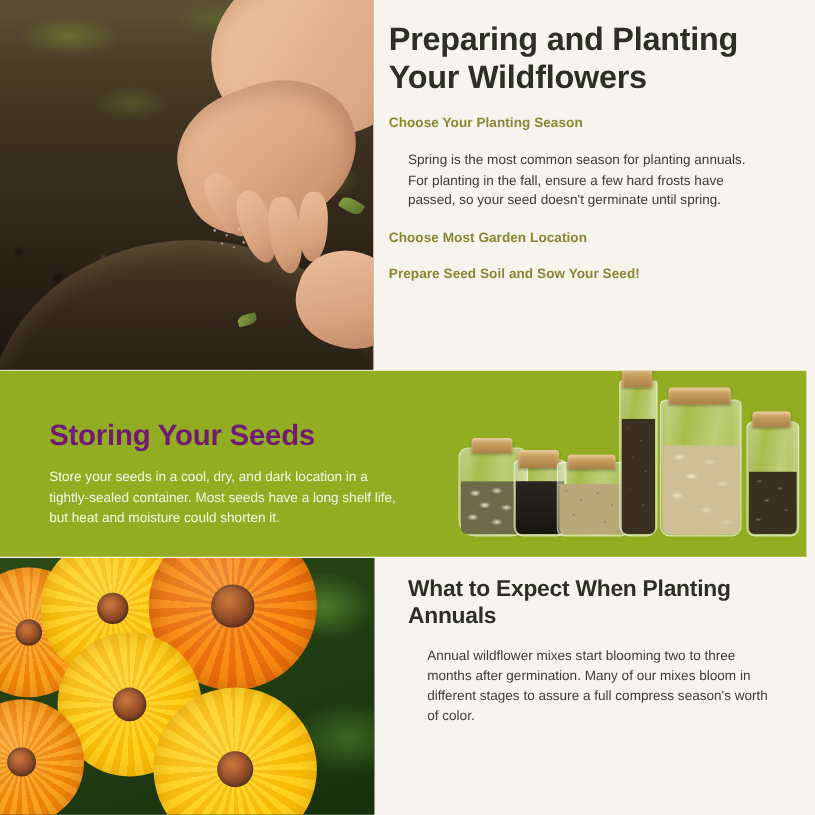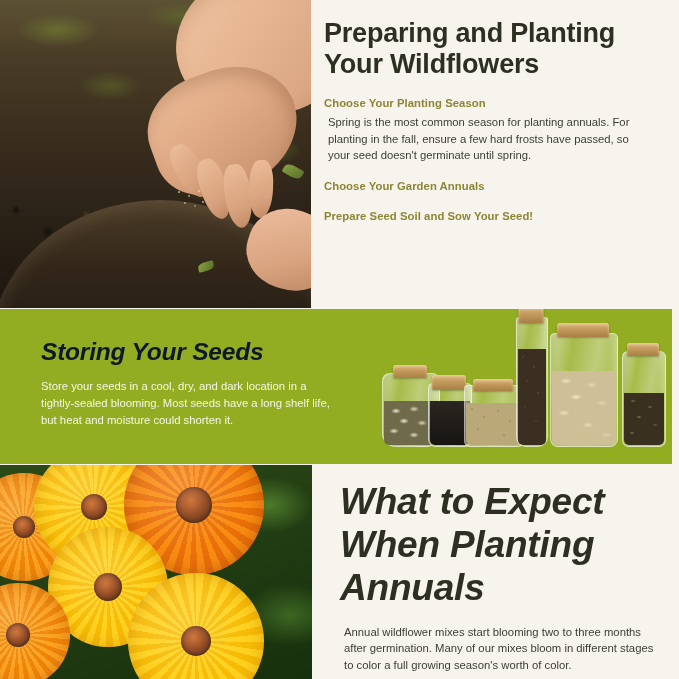--- a/index.html
+++ b/index.html
@@ -155,44 +155,43 @@
     font-size: 11.3px;
     font-weight: 700;
     line-height: 1.3;
     margin: 0 0 1px 0;
     letter-spacing: .05px;
   }
   .body-p {
     color: #3b3d35;
     font-size: 11.3px;
     line-height: 1.47;
-    margin: 4px;
+    margin: 16px;
   }
 
   
   .sec-green {
     position: absolute;
     left: 0; top: 309px;
     width: 672px; height: 155px;
     background: #93ad22;
     overflow: hidden;
   }
   .green-text {
     position: absolute;
     left: 41px; top: 30px;
     width: 300px;
   }
   .h-green {
-    color: #0f172a;
+    color: #701a75;
     font-size: 24.5px;
     font-weight: 700;
     line-height: 1.1;
     letter-spacing: -0.2px;
-    margin: 0 0 12px 0;
-    font-style: italic;
+    margin: 12px 0 12px 0;
   }
   .p-green {
     color: #f4f6e6;
     font-size: 11.3px;
     line-height: 1.5;
     margin: 0;
   }
   .jars {
     position: absolute;
     left: 382px; top: 2px;
@@ -363,21 +362,21 @@
   .bl5 { left: -34px; top: 118px; width: 104px; height: 104px; }
   .bl5 .core { width: 24px; height: 24px; }
   .bl6 { left: 128px; top: 108px; width: 136px; height: 136px; }
   .bl6 .core { width: 30px; height: 30px; }
 
   .bottom-text {
     position: absolute;
     left: 340px; top: 0;
     width: 324px;
   }
-  .bottom-text .h-big { padding-top: 16px; font-size: 37px; font-style: italic; }
+  .bottom-text .h-big { padding-top: 16px; font-size: 19px; }
   .bottom-text .body-p { margin-top: 14px; }
 </style>
 </head>
 <body>
 
 <div class="page">
 
   <div class="sec-top">
 
     <div class="soil-photo">
@@ -402,33 +401,33 @@
 
     <div class="top-text">
       <h1 class="h-big">Preparing and Planting Your Wildflowers</h1>
 
       <div class="sub-block">
         <p class="sub-h">Choose Your Planting Season</p>
         <p class="body-p">Spring is the most common season for planting annuals. For planting in the fall, ensure a few hard frosts have passed, so your seed doesn't germinate until spring.</p>
       </div>
 
       <div class="sub-block">
-        <p class="sub-h">Choose Your Garden Annuals</p>
+        <p class="sub-h">Choose Most Garden Location</p>
       </div>
 
       <div class="sub-block">
         <p class="sub-h">Prepare Seed Soil and Sow Your Seed!</p>
       </div>
     </div>
   </div>
 
   <div class="sec-green">
     <div class="green-text">
       <h2 class="h-green">Storing Your Seeds</h2>
-      <p class="p-green">Store your seeds in a cool, dry, and dark location in a tightly-sealed blooming. Most seeds have a long shelf life, but heat and moisture could shorten it.</p>
+      <p class="p-green">Store your seeds in a cool, dry, and dark location in a tightly-sealed container. Most seeds have a long shelf life, but heat and moisture could shorten it.</p>
     </div>
 
     <div class="jars">
       <div class="jar j1">
         <div class="glass">
           <div class="fill"></div>
         </div>
         <div class="cork"></div>
       </div>
       <div class="jar j2">
@@ -489,17 +488,17 @@
         <div class="core"></div>
       </div>
       <div class="bloom b-yellow bl6">
         <div class="petals"></div>
         <div class="core"></div>
       </div>
     </div>
 
     <div class="bottom-text">
       <h2 class="h-big">What to Expect When Planting Annuals</h2>
-      <p class="body-p">Annual wildflower mixes start blooming two to three months after germination. Many of our mixes bloom in different stages to color a full growing season's worth of color.</p>
+      <p class="body-p">Annual wildflower mixes start blooming two to three months after germination. Many of our mixes bloom in different stages to assure a full compress season's worth of color.</p>
     </div>
   </div>
 
 </div>
 
 </body></html>

